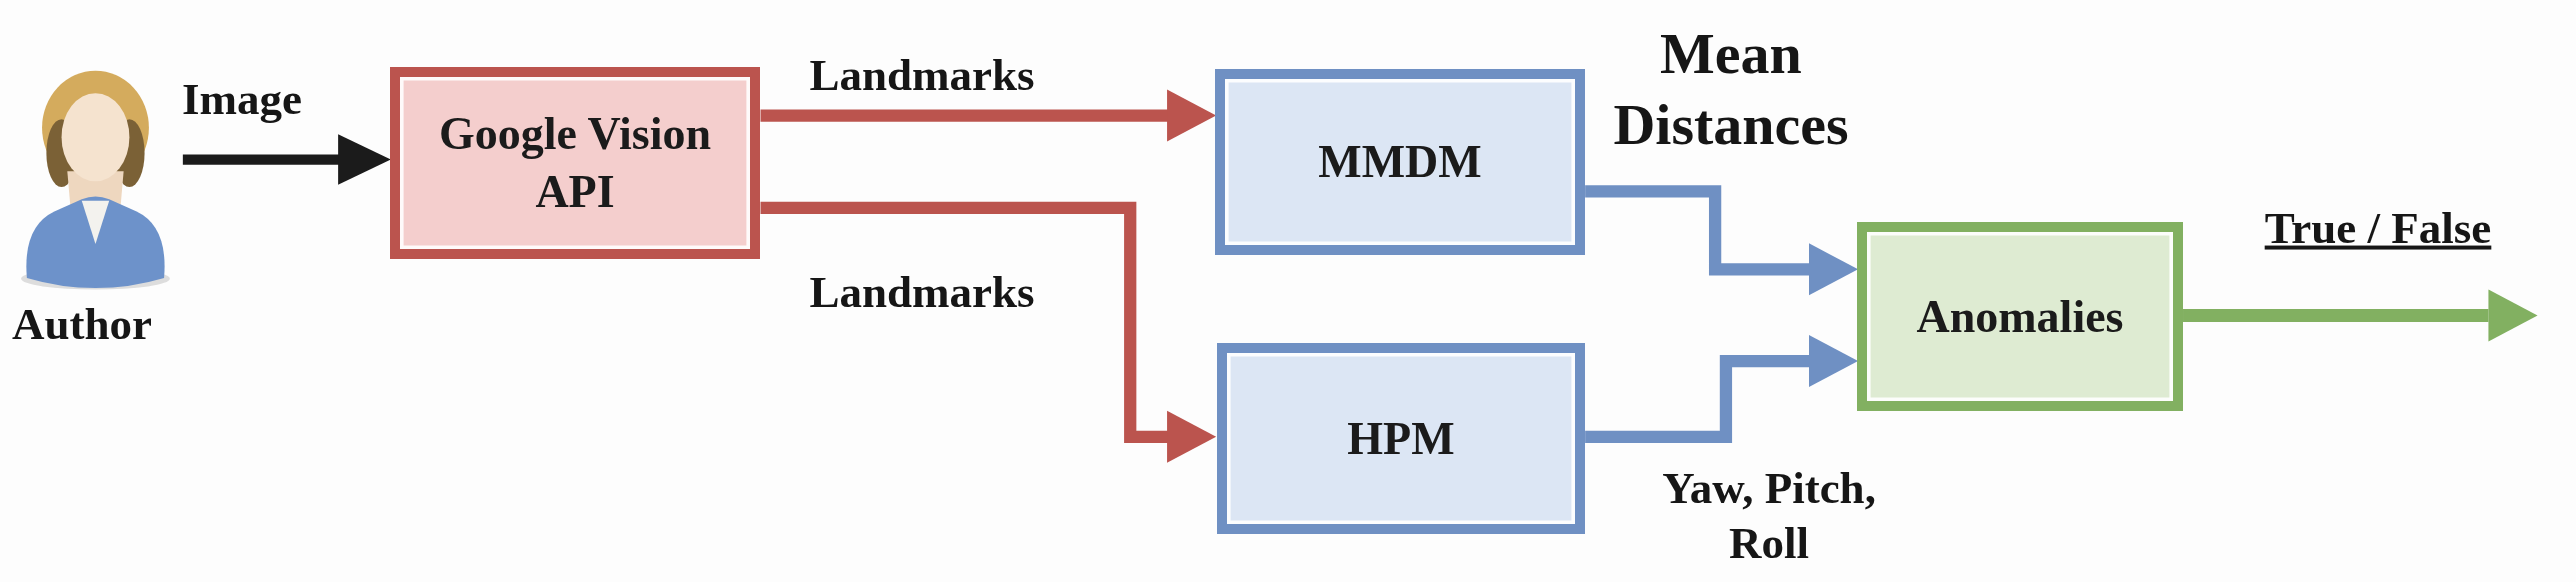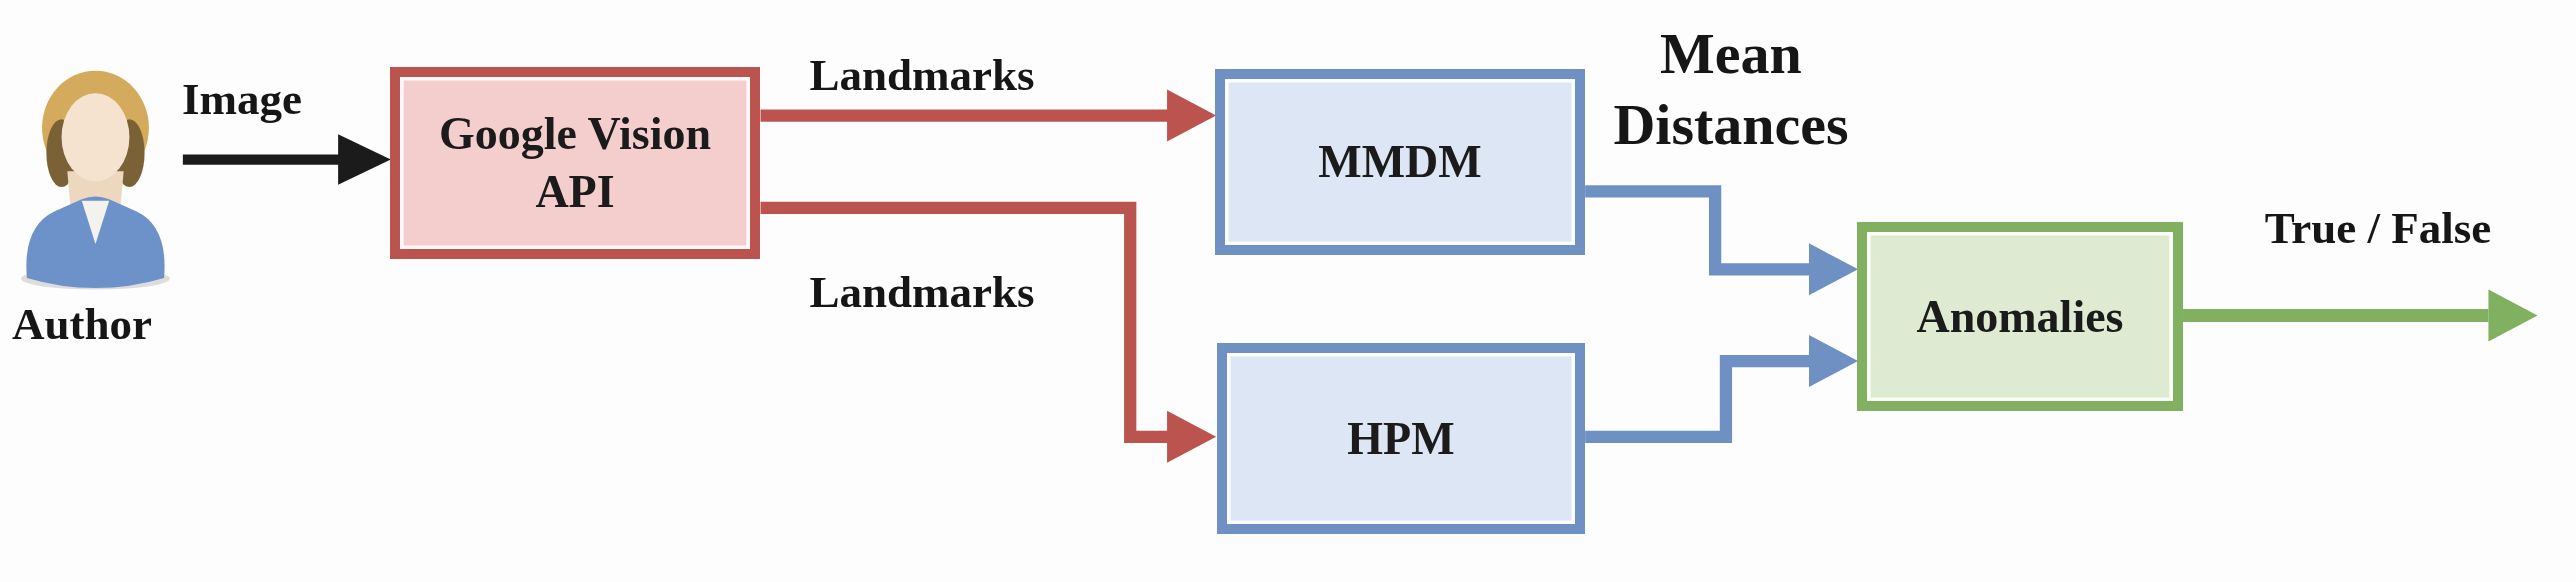--- a/index.html
+++ b/index.html
@@ -43,21 +43,21 @@
     position:absolute;transform:translate(-50%,-50%);
     font-weight:700;font-size:45px;line-height:1.22;color:#161616;
     text-align:center;white-space:nowrap;
   }
   #lbl-author{left:82px;top:324px;}
   #lbl-image{left:242px;top:99px;}
   #lbl-landmarks-top{left:922px;top:75px;}
   #lbl-landmarks-bottom{left:922px;top:292px;}
   #lbl-mmd{left:1731px;top:90px;font-size:58px;}
   #lbl-ypr{left:1769px;top:516px;font-size:45px;}
-  #lbl-output{left:2378px;top:228px;}
+  #lbl-output{left:2378px;top:228px;text-decoration:underline;}
 
   
   .arrow{fill:none;stroke-linejoin:miter;stroke-linecap:butt;}
   .arrow.black{stroke:var(--ink,#1b1b1b);stroke-width:14px;}
   .arrow.red{stroke:var(--red-stroke,#bb544e);stroke-width:17px;}
   .arrow.blue{stroke:var(--blue-stroke,#6f90c3);stroke-width:17px;}
   .arrow.green{stroke:var(--green-stroke,#82b061);stroke-width:18px;}
   .head{stroke:none;}
   .head.black{fill:var(--ink,#1b1b1b);}
   .head.red{fill:var(--red-stroke,#bb544e);}
@@ -122,16 +122,20 @@
   <div class="lbl" id="lbl-author">Author</div>
   <div class="lbl" id="lbl-image">Image</div>
   <div class="lbl" id="lbl-landmarks-top">Landmarks</div>
   <div class="lbl" id="lbl-landmarks-bottom">Landmarks</div>
 
   <div class="lbl" id="lbl-mmd">
     <div>Mean</div>
     <div>Distances</div>
   </div>
 
+  <div class="lbl" id="lbl-ypr">
+    <div>Yaw, Pitch,</div>
+    <div>Roll</div>
+  </div>
 
   <div class="lbl" id="lbl-output">True / False</div>
 </div>
 
 
 </body></html>

